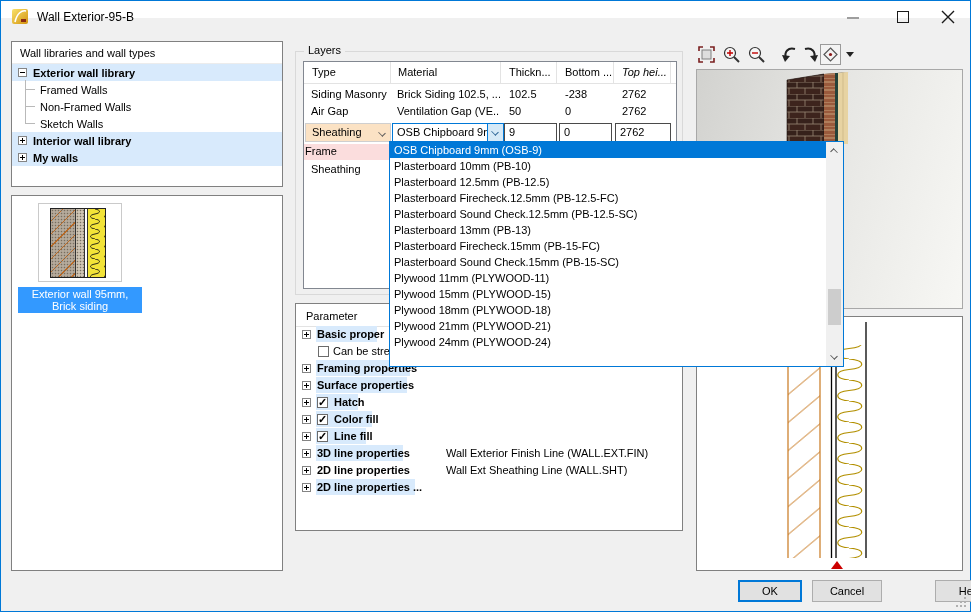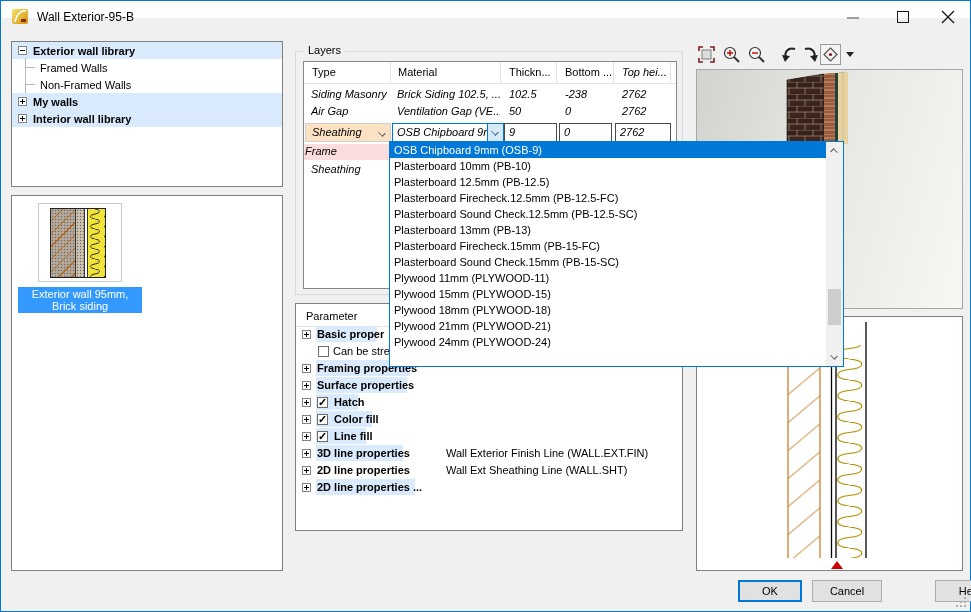--- a/index.html
+++ b/index.html
@@ -51,21 +51,21 @@
 
   
   .groupbox { position:absolute; left:294px; top:50px; width:388px; height:244px; border:1px solid #d9d9d9; }
   .groupbox > .gb-caption { position:absolute; top:-8px; left:8px; background:#f0f0f0; padding:0 4px; }
   .ltable { position:absolute; left:7px; top:9px; width:374px; height:228px; border:1px solid #828790; background:#fff; }
   .lhead { position:absolute; left:0; top:0; right:0; height:22px; display:flex; border-bottom:1px solid #e3e3e3; }
   .lhead .th { border-right:1px solid #e3e3e3; padding:4px 0 0 8px; }
   .th.c-type { width:87px; padding-left:8px; }
   .th.c-mat { width:110px; padding-left:7px; }
   .th.c-thk { width:56px; } .th.c-bot { width:57px; } .th.c-top { width:57px;font-style:italic; }
-  .lrow { position:absolute; left:0; right:0; height:17px; line-height:16px;font-style:italic; }
+  .lrow { position:absolute; left:0; right:0; height:17px; line-height:16px; }
   .lrow .cell { position:absolute; top:0; height:100%; overflow:hidden; white-space:nowrap; }
   .cl-type { left:7px; width:79px; }
   .cl-mat { left:93px; width:103px; }
   .cl-thk { left:205px; width:48px; }
   .cl-bot { left:261px; width:49px; }
   .cl-top { left:318px; width:49px; }
   .type-combo { position:absolute; left:1px; top:0; width:86px; height:19px; background:#fbe2c4; border:1px solid #cfcfcf; line-height:17px; padding-left:6px; }
   .type-combo .chev { position:absolute; right:5px; top:6px; }
   .chev { width:6px; height:6px; border-right:1px solid #5a5a5a; border-bottom:1px solid #5a5a5a; transform:rotate(45deg) scale(1,.8); display:inline-block; }
   .mat-combo { position:absolute; left:88px; top:0; width:112px; height:19px; background:#fff; border:1px solid #0078d7; line-height:17px; padding-left:4px; }
@@ -139,39 +139,44 @@
     <div class="btn-min"></div>
     <div class="btn-max"></div>
     <div class="btn-close">
       <svg viewBox="0 0 16 16" width="16" height="16">
           <path d="M2,2 L14,14 M14,2 L2,14" stroke="#1a1a1a" stroke-width="1.4"></path>
         </svg>
     </div>
   </div>
 
   <div class="panel tree-panel">
+    <div class="tree-header">Wall libraries and wall types</div>
     <div class="trow hl">
       <span class="exp minus"></span>
       <span class="lbl">Exterior wall library</span>
     </div>
     <div class="trow">
       <span class="branch"></span>
       <span class="sub">Framed Walls</span>
     </div>
     <div class="trow">
       <span class="branch"></span>
       <span class="sub">Non-Framed Walls</span>
     </div>
+    <div class="trow">
+      <span class="branch last"></span>
+      <span class="sub">Sketch Walls</span>
+    </div>
+    <div class="trow hl">
+      <span class="exp plus"></span>
+      <span class="lbl">Interior wall library</span>
+    </div>
     <div class="trow hl">
       <span class="exp plus"></span>
       <span class="lbl">My walls</span>
-    </div>
-    <div class="trow hl">
-      <span class="exp plus"></span>
-      <span class="lbl">Interior wall library</span>
     </div>
   </div>
 
   <div class="panel thumb-panel">
     <div class="thumb-box">
       <div class="xsec">
         <div class="xs-brick"></div>
         <div class="xs-gap"></div>
         <div class="xs-air"></div>
         <div class="xs-ins">

